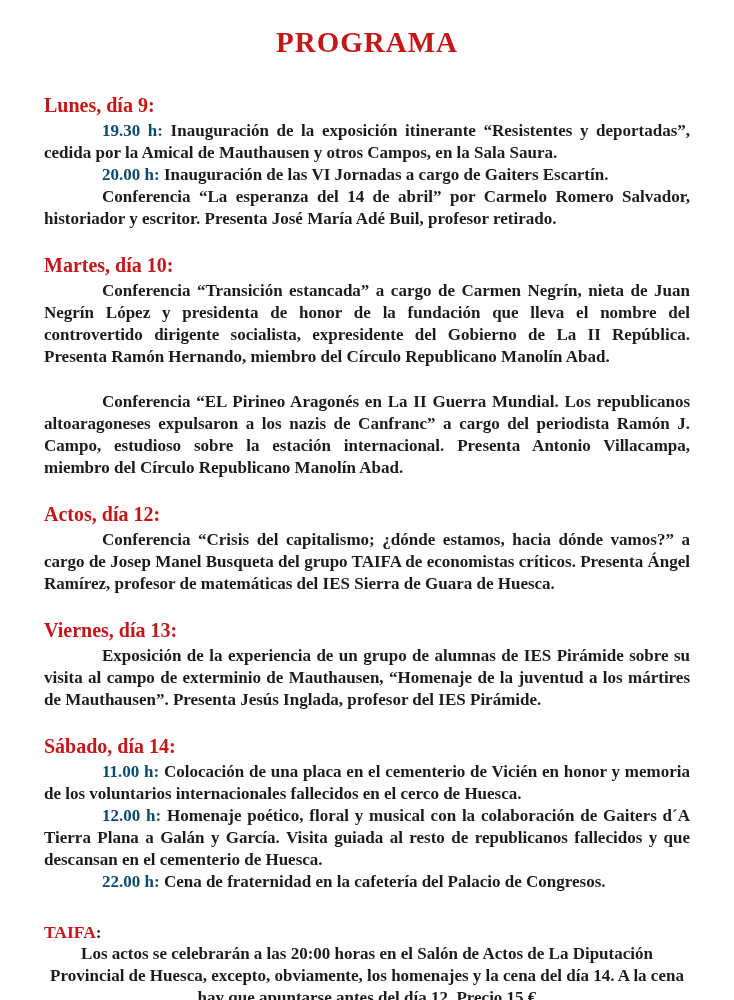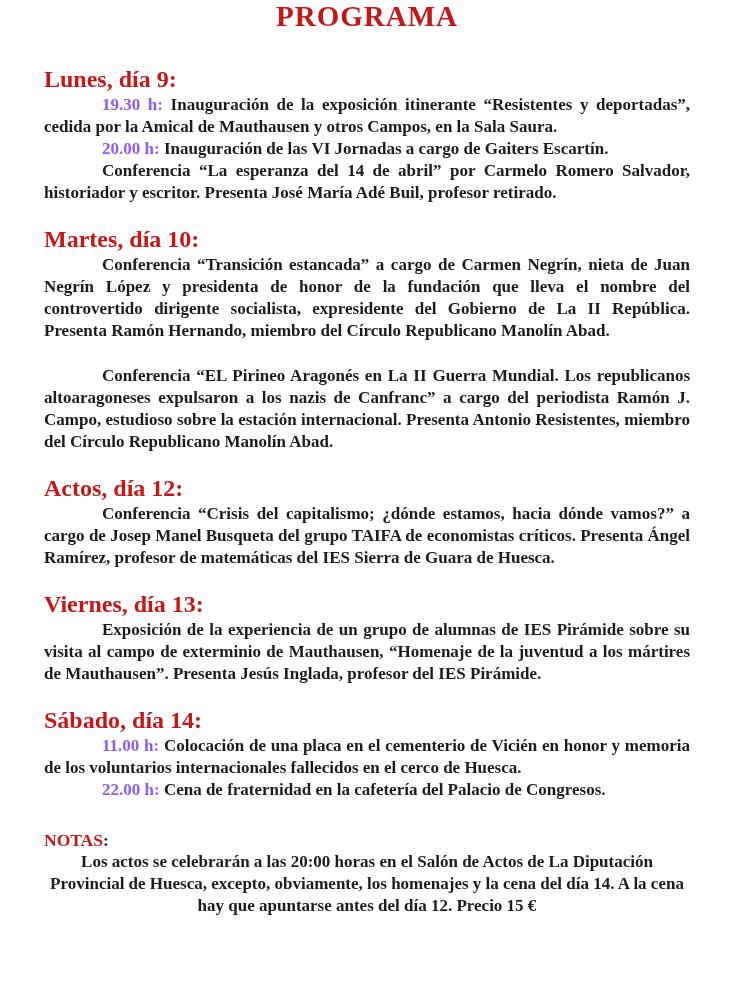--- a/index.html
+++ b/index.html
@@ -6,44 +6,45 @@
   .page {
     position: relative;
     width: 734px;
     height: 1000px;
     background: #ffffff;
     font-family: "Liberation Serif", "DejaVu Serif", serif;
     font-weight: bold;
     color: #1c1c1c;
     overflow: hidden;
     box-sizing: border-box;
+    padding-top: 26px;
   }
   .doc-title {
     text-align: center;
     color: #c41717;
     font-size: 29px;
     letter-spacing: 1px;
     margin: 0 0 34px 0;
   }
   .content { margin: 0 44px; }
   .section { margin-bottom: 23px; }
   .day-heading {
     color: #c41717;
-    font-size: 24px;
+    font-size: 20px;
     line-height: 25px;
     margin: 0 0 2px 0;
   }
   .event {
     margin: 0;
     font-size: 17px;
     line-height: 22px;
     text-align: justify;
     text-indent: 58px;
   }
-  .event .time { color: #8b5cf6; }
+  .event .time { color: #0c4a6e; }
   .event .time:not(:empty)::after { content: " "; }
   .notas { margin-top: 28px; }
   .notas-heading {
     font-size: 17.5px;
     line-height: 22px;
     margin: 0;
   }
   .notas-heading .red { color: #c41717; }
   .notas-heading .colon { color: #1c1c1c; }
   .nota-line {
@@ -67,39 +68,40 @@
       <p class="event"><span class="time">20.00 h:</span><span>Inauguración de las VI Jornadas a cargo de Gaiters Escartín.</span></p>
       <p class="event"><span class="time"></span><span>Conferencia “La esperanza del 14 de abril” por Carmelo Romero Salvador, historiador y escritor. Presenta José María Adé Buil, profesor retirado.</span></p>
     </div>
 
     <div class="section">
       <h2 class="day-heading">Martes, día 10:</h2>
       <p class="event"><span class="time"></span><span>Conferencia “Transición estancada” a cargo de Carmen Negrín, nieta de Juan Negrín López y presidenta de honor de la fundación que lleva el nombre del controvertido dirigente socialista, expresidente del Gobierno de La II República. Presenta Ramón Hernando, miembro del Círculo Republicano Manolín Abad.</span></p>
     </div>
 
     <div class="section">
-      <p class="event"><span class="time"></span><span>Conferencia “EL Pirineo Aragonés en La II Guerra Mundial. Los republicanos altoaragoneses expulsaron a los nazis de Canfranc” a cargo del periodista Ramón J. Campo, estudioso sobre la estación internacional. Presenta Antonio Resistentes, miembro del Círculo Republicano Manolín Abad.</span></p>
+      <p class="event"><span class="time"></span><span>Conferencia “EL Pirineo Aragonés en La II Guerra Mundial. Los republicanos altoaragoneses expulsaron a los nazis de Canfranc” a cargo del periodista Ramón J. Campo, estudioso sobre la estación internacional. Presenta Antonio Villacampa, miembro del Círculo Republicano Manolín Abad.</span></p>
     </div>
 
     <div class="section">
       <h2 class="day-heading">Actos, día 12:</h2>
       <p class="event"><span class="time"></span><span>Conferencia “Crisis del capitalismo; ¿dónde estamos, hacia dónde vamos?” a cargo de Josep Manel Busqueta del grupo TAIFA de economistas críticos. Presenta Ángel Ramírez, profesor de matemáticas del IES Sierra de Guara de Huesca.</span></p>
     </div>
 
     <div class="section">
       <h2 class="day-heading">Viernes, día 13:</h2>
       <p class="event"><span class="time"></span><span>Exposición de la experiencia de un grupo de alumnas de IES Pirámide sobre su visita al campo de exterminio de Mauthausen, “Homenaje de la juventud a los mártires de Mauthausen”.  Presenta Jesús Inglada, profesor del IES Pirámide.</span></p>
     </div>
 
     <div class="section">
       <h2 class="day-heading">Sábado, día 14:</h2>
       <p class="event"><span class="time">11.00 h:</span><span>Colocación de una placa en el cementerio de Vicién en honor y memoria de los voluntarios internacionales fallecidos en el cerco de Huesca.</span></p>
+      <p class="event"><span class="time">12.00 h:</span><span>Homenaje poético, floral y musical con la colaboración de Gaiters d´A Tierra Plana a Galán y García. Visita guiada al resto de republicanos fallecidos y que descansan en el cementerio de Huesca.</span></p>
       <p class="event"><span class="time">22.00 h:</span><span>Cena de fraternidad en la cafetería del Palacio de Congresos.</span></p>
     </div>
 
     <div class="notas">
-      <p class="notas-heading"><span class="red">NOTAS</span><span class="colon">:</span></p>
+      <p class="notas-heading"><span class="red">TAIFA</span><span class="colon">:</span></p>
       <p class="nota-line">Los actos se celebrarán a las 20:00 horas en el Salón de Actos de La Diputación Provincial de Huesca, excepto, obviamente, los homenajes y la cena del día 14. A la cena hay que apuntarse antes del día 12. Precio 15 €</p>
 
     </div>
 
   </div>
 </div>
 
 </body></html>

